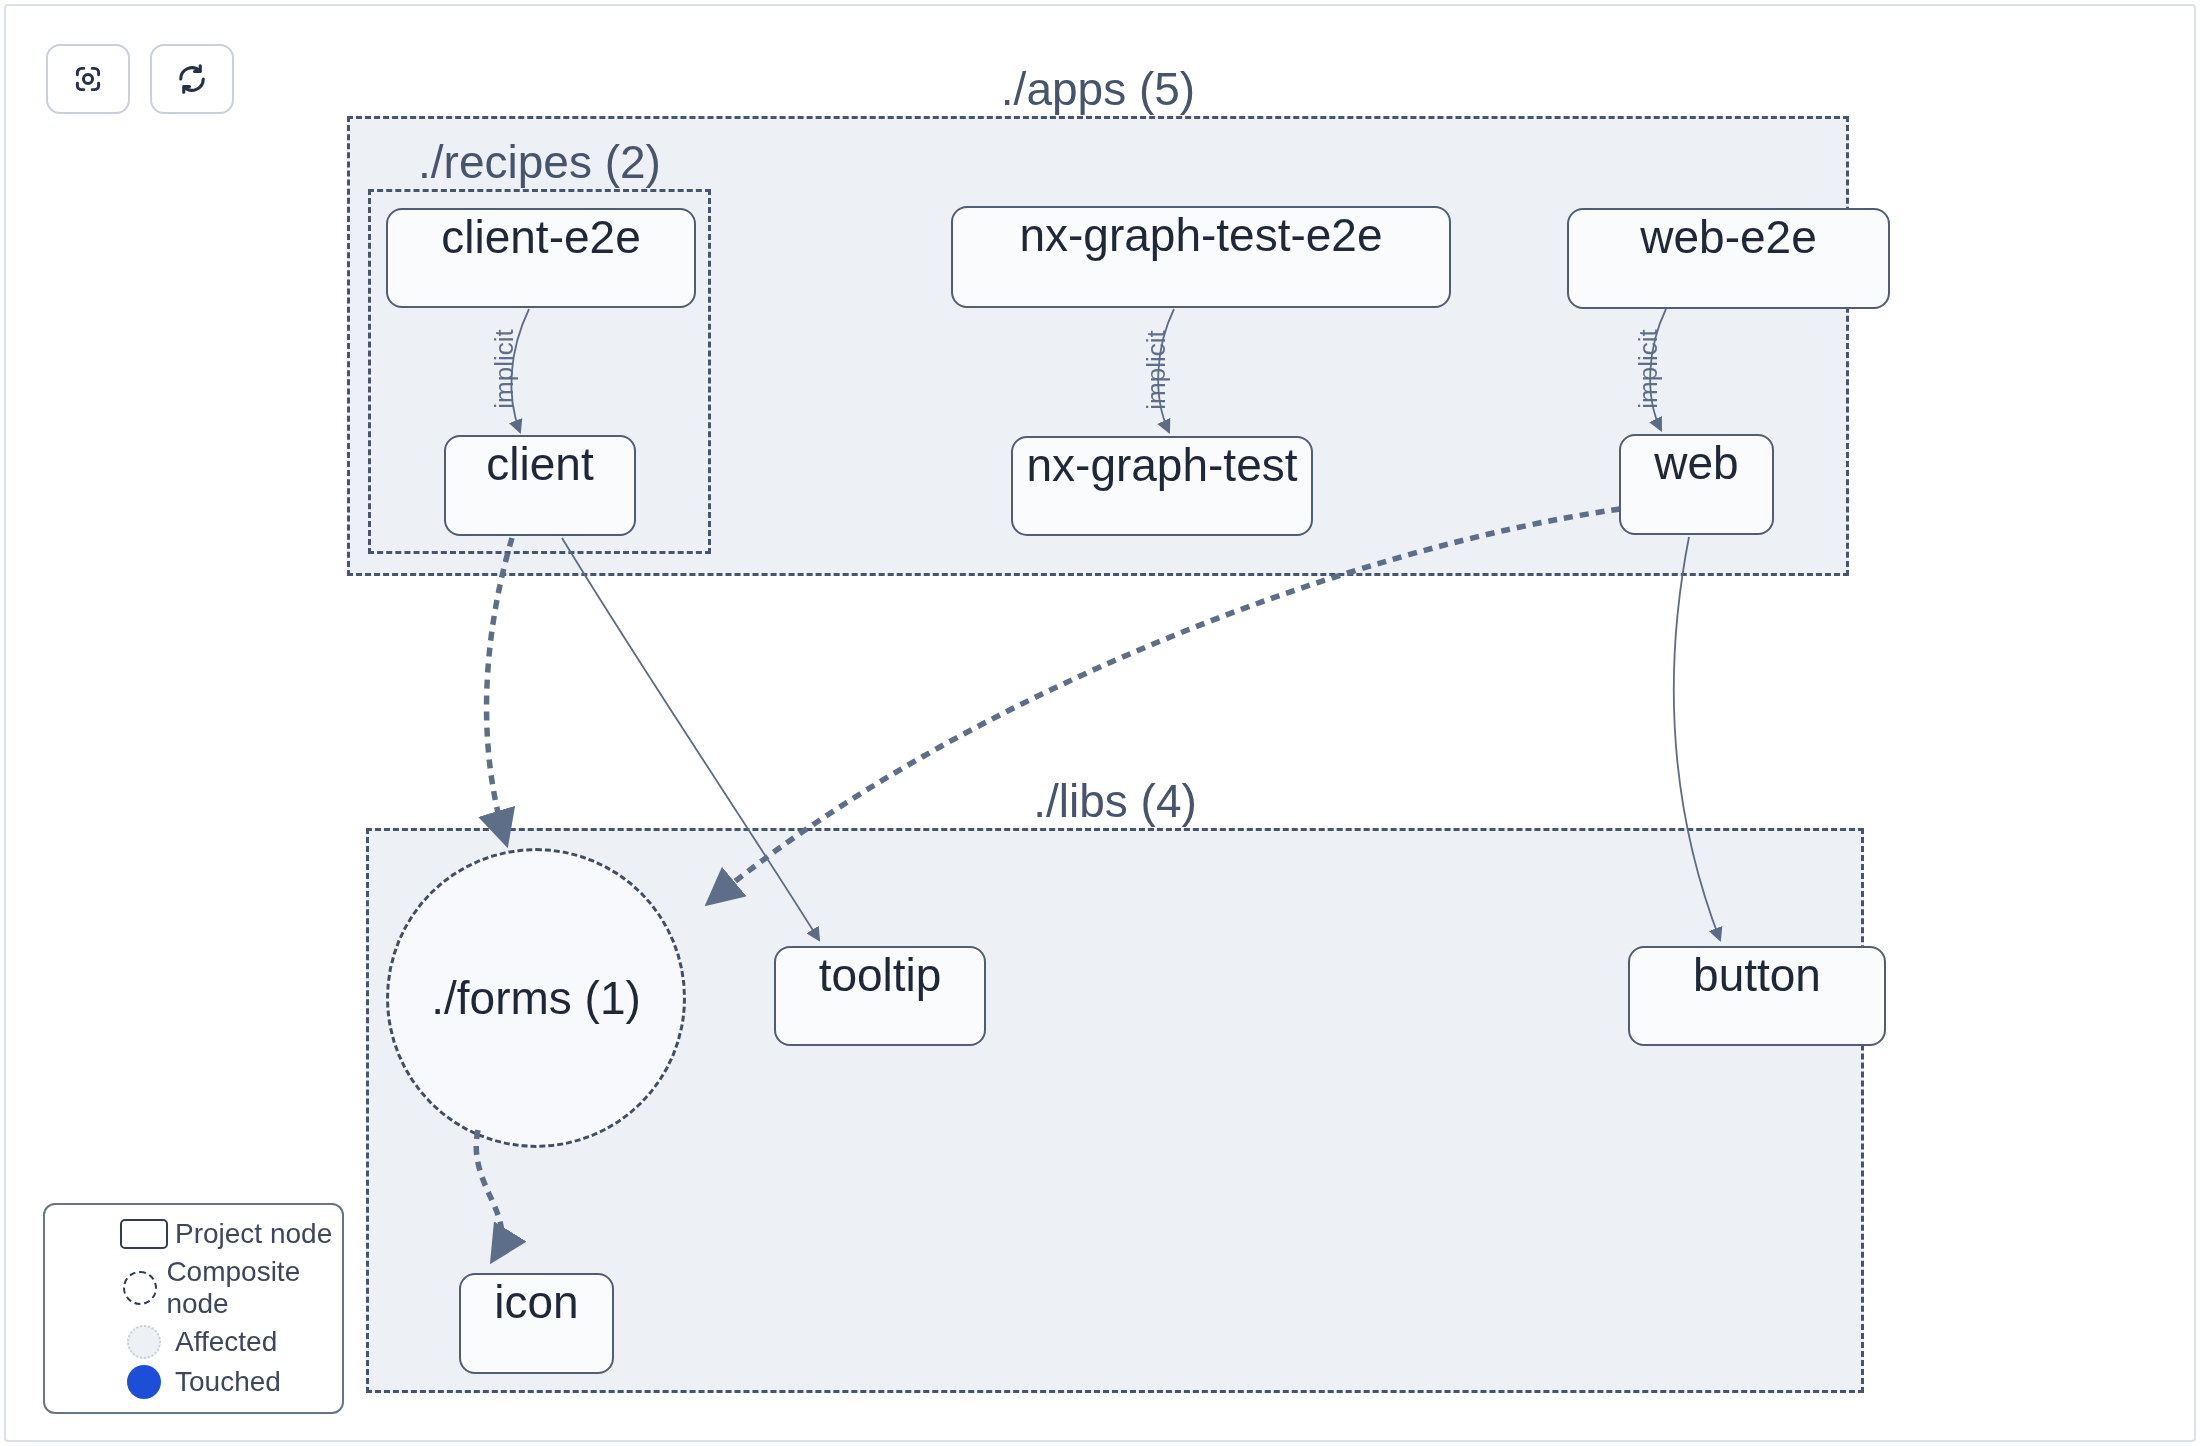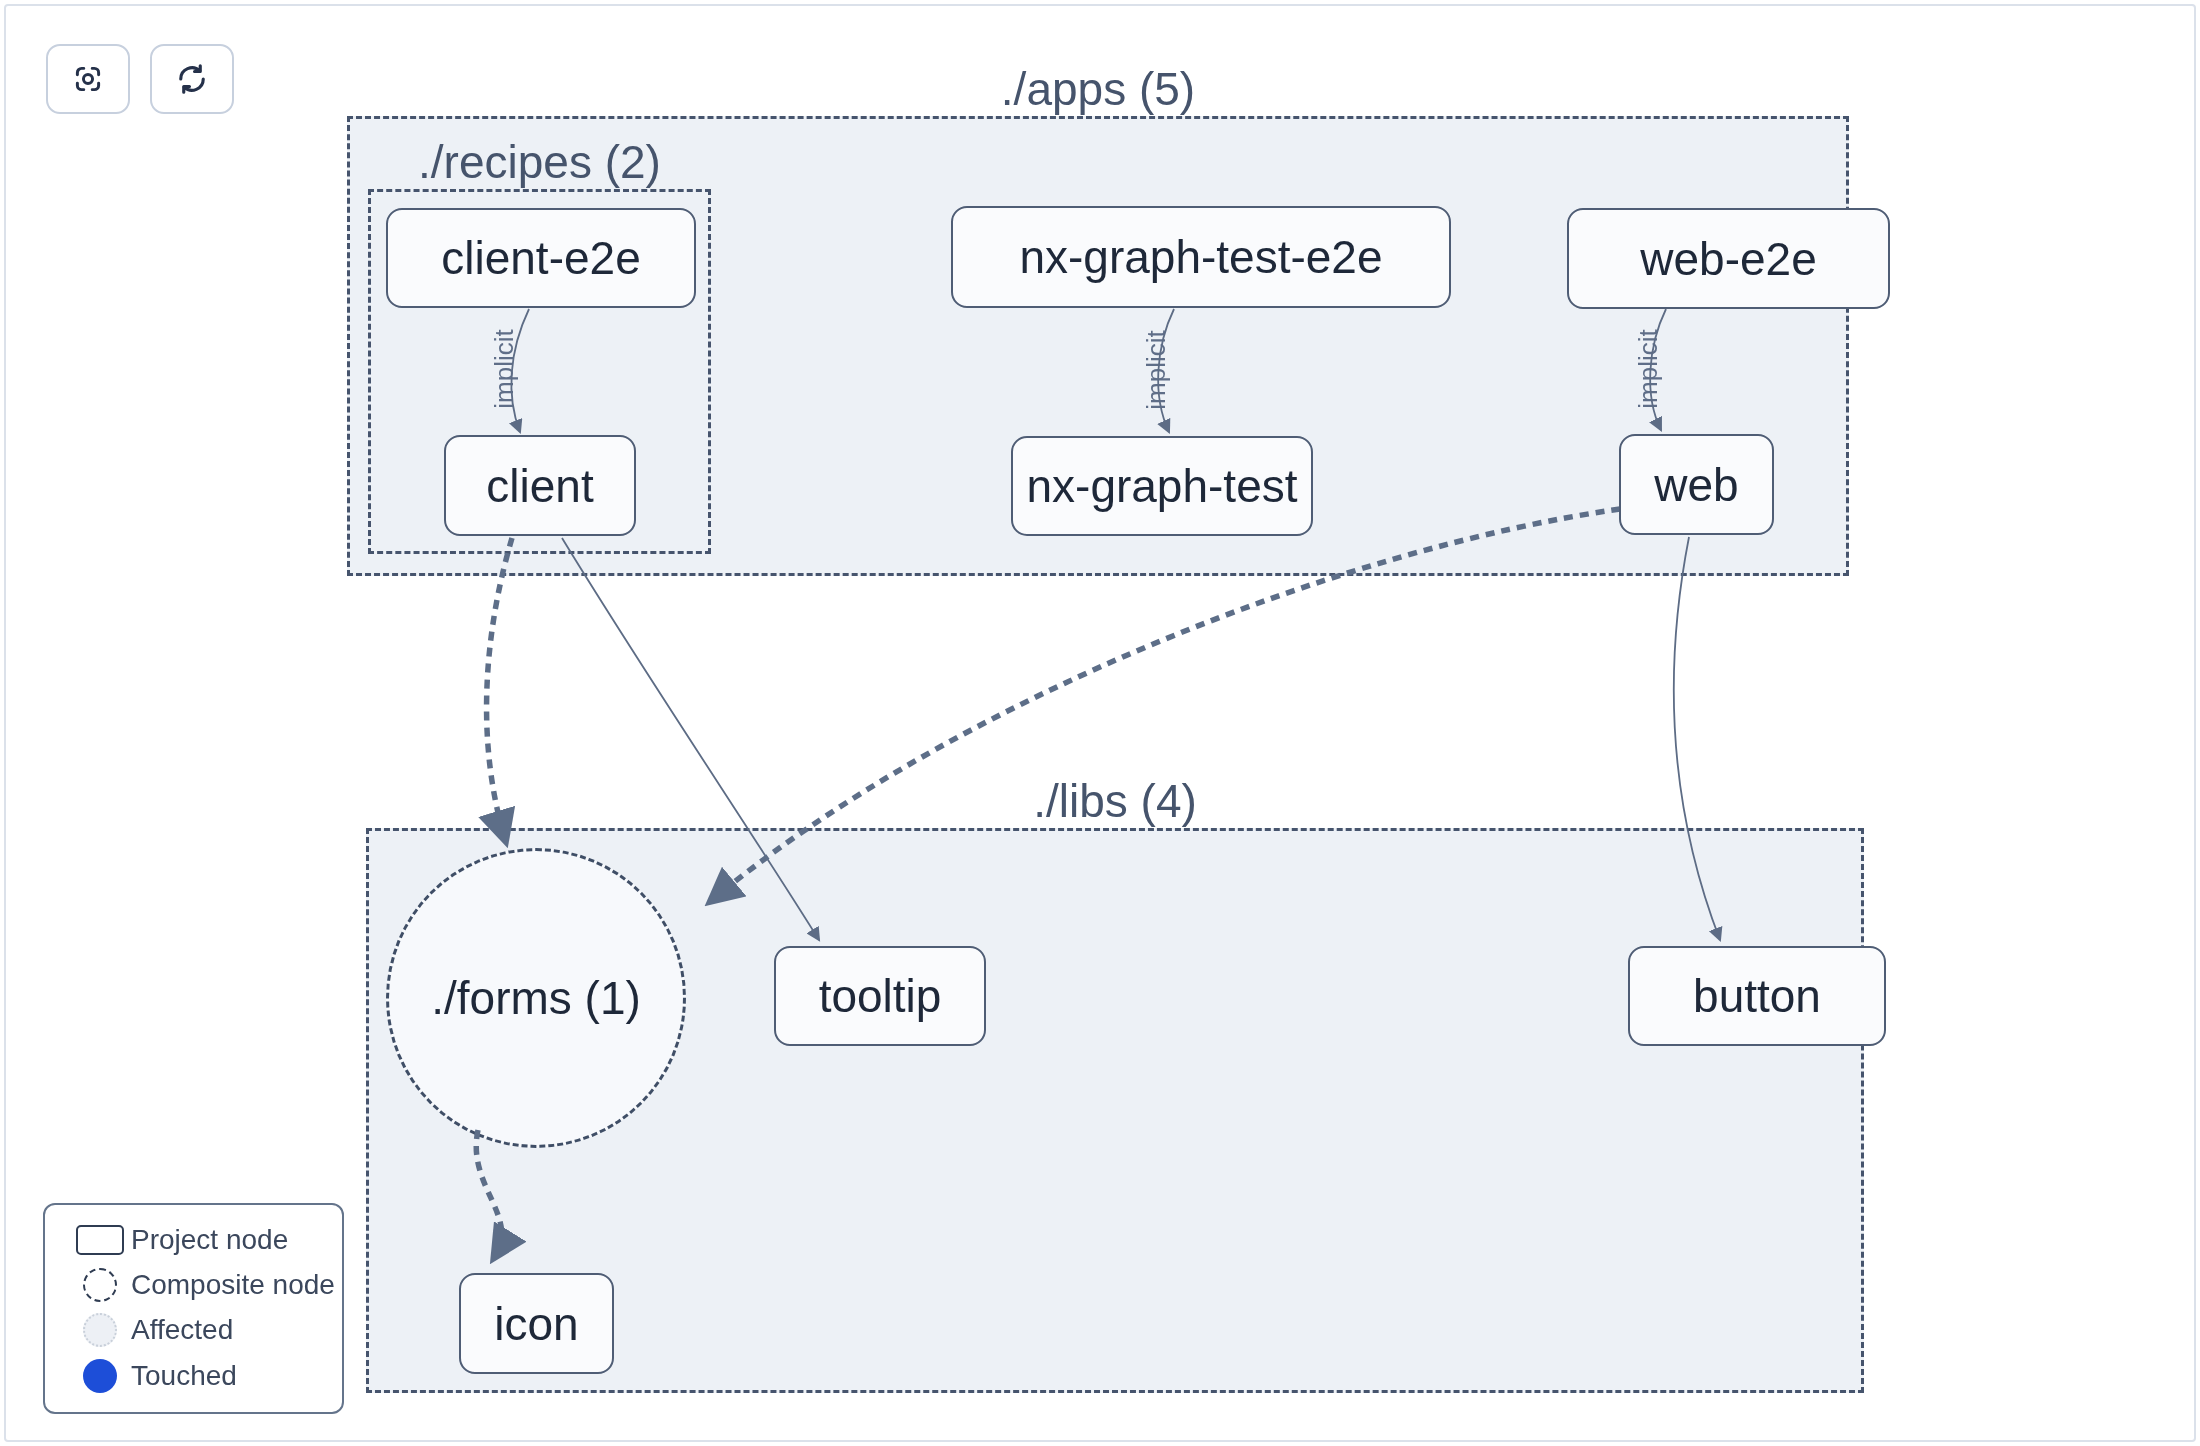--- a/index.html
+++ b/index.html
@@ -6,21 +6,21 @@
   body{width:2200px;height:1446px;position:relative;font-family:"Liberation Sans",sans-serif;}
   .card{position:absolute;inset:4px;background:#ffffff;border:2px solid #dbe1ea;border-radius:4px;overflow:hidden;}
 
   
   .cluster{position:absolute;border:3px dashed #46546d;background:#edf1f6;box-sizing:border-box;}
   .cluster-title{position:absolute;height:54px;line-height:54px;text-align:center;
     font-size:46px;color:#46546c;white-space:nowrap;}
 
   
   .node{position:absolute;background:#fafbfd;border:2.5px solid #4f5d75;border-radius:16px;
-    box-sizing:border-box;display:flex;align-items:center;justify-content:center;
+    box-sizing:border-box;display:flex;justify-content:center;
     font-size:46px;color:#1e2839;z-index:30;}
   .composite-circle{position:absolute;width:300px;height:300px;border-radius:50%;
     border:3px dashed #3f4e66;background:#f7f9fc;box-sizing:border-box;
     display:flex;align-items:center;justify-content:center;font-size:46px;color:#1e2839;z-index:5;}
 
   
   svg.edges{position:absolute;left:0;top:0;z-index:20;}
   .edge-thin{fill:none;stroke:#5d6c85;stroke-width:1.8px;}
   .edge-thick{fill:none;stroke:#5d6e88;stroke-width:5.5px;stroke-dasharray:9 7;}
   .edge-label{font-family:"Liberation Sans",sans-serif;font-size:26px;fill:#5f6e88;}
@@ -28,21 +28,21 @@
   
   .toolbar{position:absolute;left:40px;top:38px;display:flex;gap:20px;z-index:50;}
   .tool-btn{width:80px;height:66px;background:#ffffff;border:2.5px solid #c7d0de;border-radius:14px;
     display:flex;align-items:center;justify-content:center;cursor:pointer;}
   .tool-btn svg{display:block;}
 
   
   .legend{position:absolute;left:37px;top:1197px;width:301px;height:211px;background:#ffffff;
     border:2px solid #64748b;border-radius:12px;box-sizing:border-box;z-index:50;
     display:flex;flex-direction:column;justify-content:space-evenly;padding:8px 0;}
-  .legend-row{display:flex;align-items:center;padding-left:24px;gap:0;}
+  .legend-row{display:flex;align-items:center;padding-left:24px;gap:0;margin-left:44px;}
   .legend-swatch-col{width:62px;display:flex;align-items:center;justify-content:center;}
   .legend-label{font-size:28px;color:#3b475c;}
   .sw-project{width:48px;height:30px;border:2.5px solid #2f3c52;border-radius:5px;background:#fff;box-sizing:border-box;}
   .sw-composite{width:34px;height:34px;border:2.5px dashed #2f3c52;border-radius:50%;background:#fff;box-sizing:border-box;}
   .sw-affected{width:34px;height:34px;border:2px dotted #c9d0da;border-radius:50%;background:#edf0f5;box-sizing:border-box;}
   .sw-touched{width:34px;height:34px;border-radius:50%;background:#1d4ed8;}
 </style>
 </head>
 <body>
 

